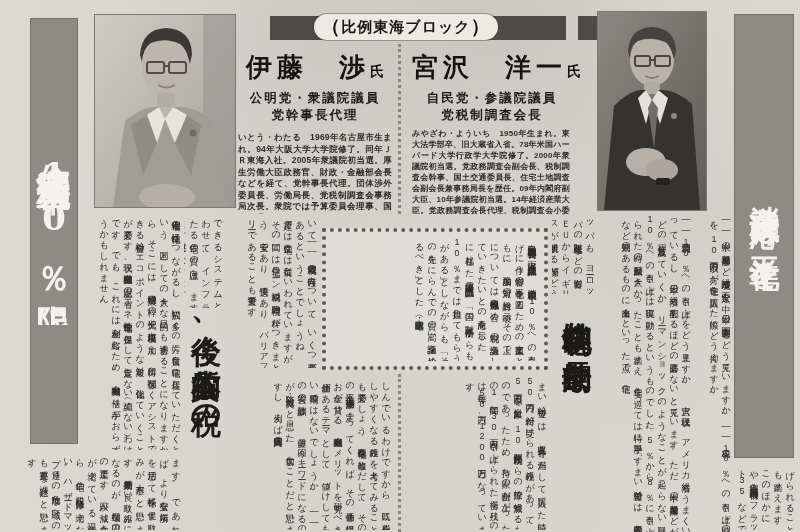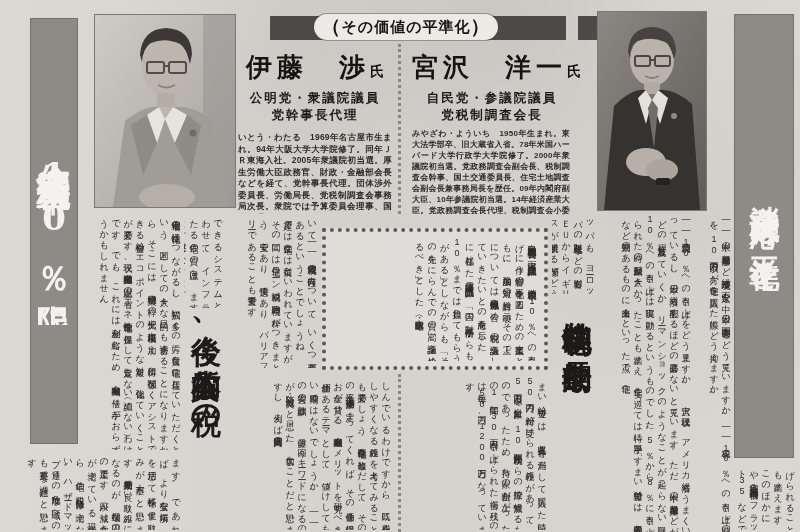--- a/index.html
+++ b/index.html
@@ -78,21 +78,21 @@
     <span>住宅消費税率10％上限に</span>
   </div>
 
   <div class="abs vbar bar-right" style="left:734px; top:14px; width:60px; height:444px;">
     <span>消費税対応は平準化と追加措置</span>
   </div>
 
   <div class="abs banner-bar" style="left:270px; top:16px; width:296px;">
     <div class="banner-pill">
       <span class="bracket">（</span>
-      <span>その価値の平準化</span>
+      <span>比例東海ブロック</span>
       <span class="bracket">）</span>
     </div>
   </div>
   <div class="abs banner-bar" style="left:578px; top:16px; width:44px;"></div>
 
   <div class="abs photo" style="left:95px; top:15px; width:140px; height:192px;">
     <svg width="140" height="192" viewBox="0 0 140 192">
       <defs>
         <linearGradient id="gl" x1="0" y1="0" x2="1" y2="1">
           <stop offset="0" stop-color="#cfccc7"></stop>

